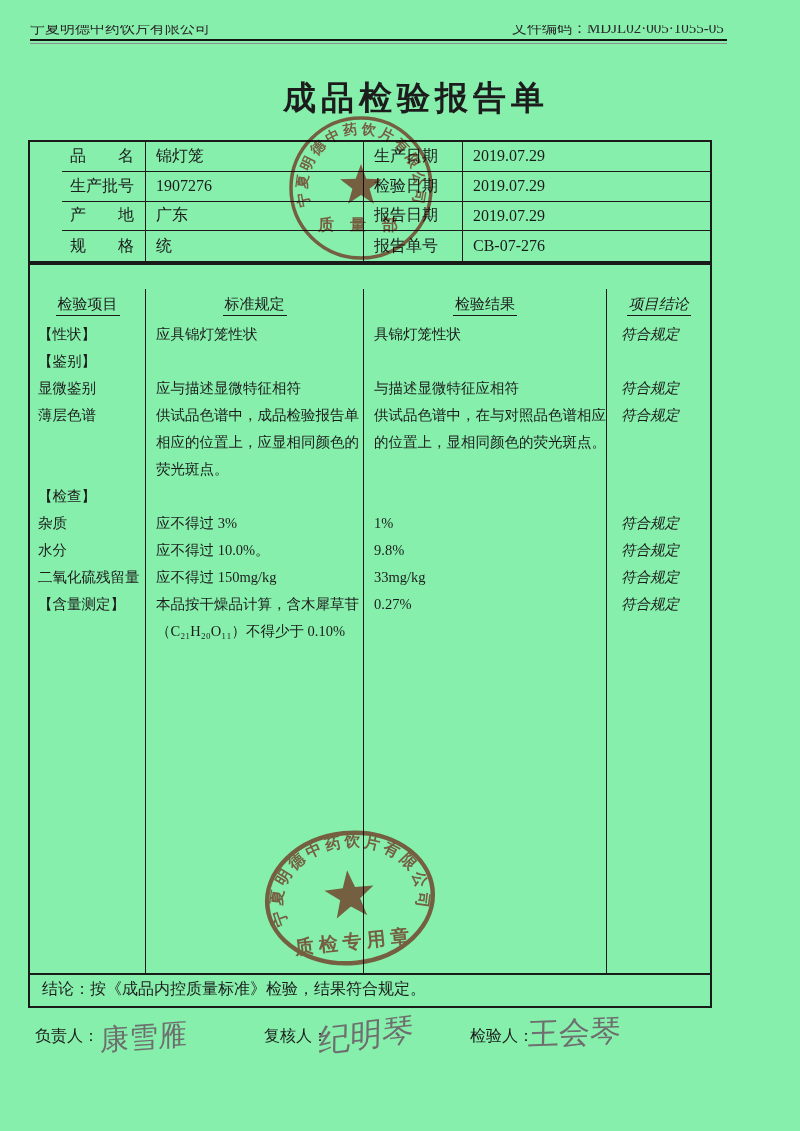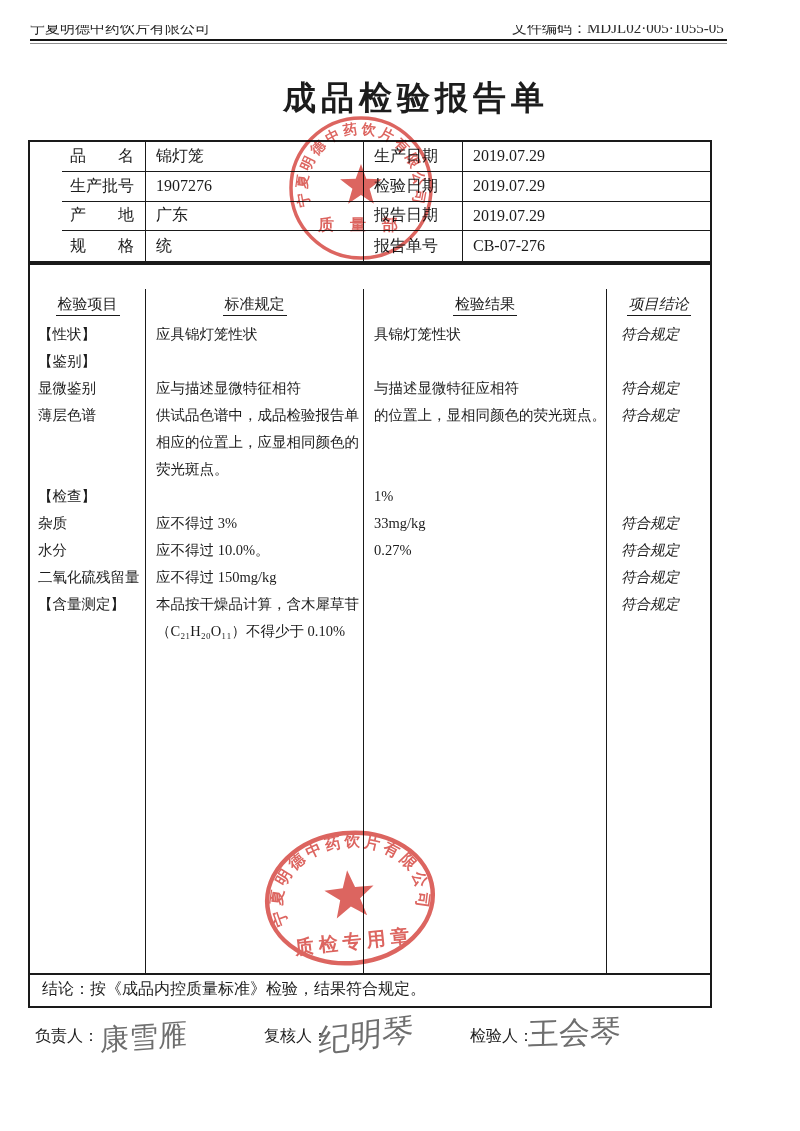--- a/index.html
+++ b/index.html
@@ -1,18 +1,18 @@
 <!DOCTYPE html>
 <html><head>
 <meta charset="utf-8">
 <style>
   html,body { margin:0; padding:0; background:#e8e8e8; }
   .page {
     position:relative; width:800px; height:1131px; margin:0 auto;
-    background:#ffffff; overflow:hidden;
+    background:#86efac; overflow:hidden;
     font-family:"Liberation Serif","DejaVu Serif",serif; color:#1c1c1c;
   }
   
   .hdr-clip { position:absolute; top:25px; height:14px; overflow:hidden; }
   .hdr-clip span { display:block; margin-top:-7px; font-size:15px; line-height:20px; white-space:nowrap; color:#2a2a2a; }
   .hdr-left  { left:30px; width:330px; }
   .hdr-right { left:512px; width:260px; }
   .hdr-rule  { position:absolute; top:39px; left:30px; width:697px; border-top:2.5px solid #141414; }
   .hdr-rule2 { position:absolute; top:43px; left:30px; width:697px; border-top:1px solid #8f8f8f; }
 
@@ -149,24 +149,26 @@
         <div class="insp-line">（C₂₁H₂₀O₁₁）不得少于 0.10%</div>
       </div>
 
       <div class="insp-col c3">
         <div class="insp-head">
             <span>检验结果</span>
           </div>
         <div class="insp-line">具锦灯笼性状</div>
         <div class="insp-line"></div>
         <div class="insp-line">与描述显微特征应相符</div>
+        <div class="insp-line">供试品色谱中，在与对照品色谱相应</div>
         <div class="insp-line">的位置上，显相同颜色的荧光斑点。</div>
         <div class="insp-line"></div>
         <div class="insp-line"></div>
         <div class="insp-line">1%</div>
+        <div class="insp-line">9.8%</div>
         <div class="insp-line">33mg/kg</div>
         <div class="insp-line">0.27%</div>
         <div class="insp-line"></div>
       </div>
 
       <div class="insp-col c4">
         <div class="insp-head">
             <span>项目结论</span>
           </div>
         <div class="insp-line">符合规定</div>

